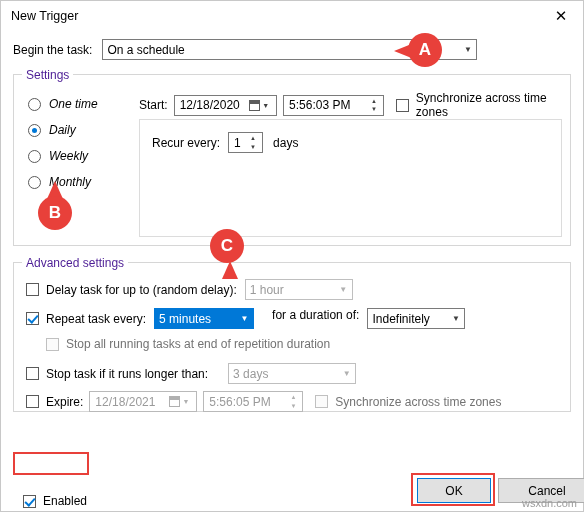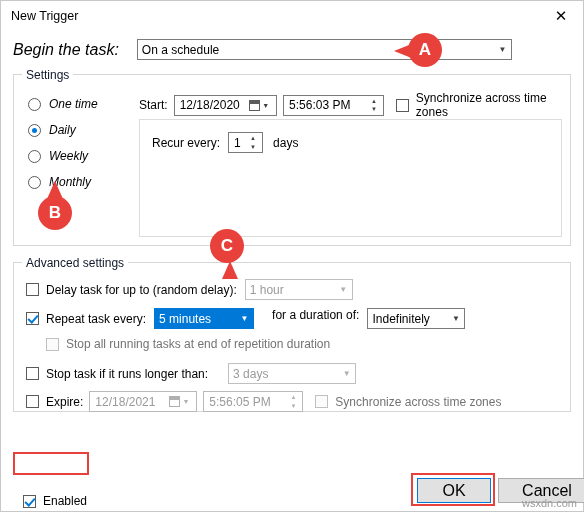--- a/index.html
+++ b/index.html
@@ -51,23 +51,22 @@
     padding: 0 12px;
     position: relative;
   }
   
   .begin-row {
     display: flex;
     align-items: center;
     margin-top: 8px;
   }
   .begin-label {
-    font-size: 16px;
-    margin-right: 18px;
-    font-style: italic;
+    font-size: 12px;
+    margin-right: 10px;
   }
   .combo {
     position: relative;
     height: 21px;
     border: 1px solid #7a7a7a;
     background: #ffffff;
     box-sizing: border-box;
     display: flex;
     align-items: center;
     font-size: 12px;
@@ -93,21 +92,21 @@
     position: relative;
     margin-top: 14px;
   }
   .groupbox > .legend {
     position: absolute;
     top: -7px;
     left: 8px;
     background: #ffffff;
     padding: 0 4px;
     font-size: 12px;
-    color: #0f172a;
+    color: #4c1d95;
   }
   #settings-group { height: 170px; }
   #advanced-group { height: 148px; margin-top: 16px;}
 
   .radio-col {
     position: absolute;
     left: 14px;
     top: 16px;
     width: 110px;
   }
@@ -271,21 +270,21 @@
   .selected-combo .arrow {
     background: #0078d7;
     color: #ffffff;
   }
 
   
   .btn {
     height: 25px;
     border: 1px solid #adadad;
     background: #e1e1e1;
-    font-size: 16px;
+    font-size: 12px;
     display: flex;
     align-items: center;
     justify-content: center;
     box-sizing: border-box;
   }
   .btn.primary {
     border: 1px solid #0078d7;
     background: #e1e1e1;
   }
 

